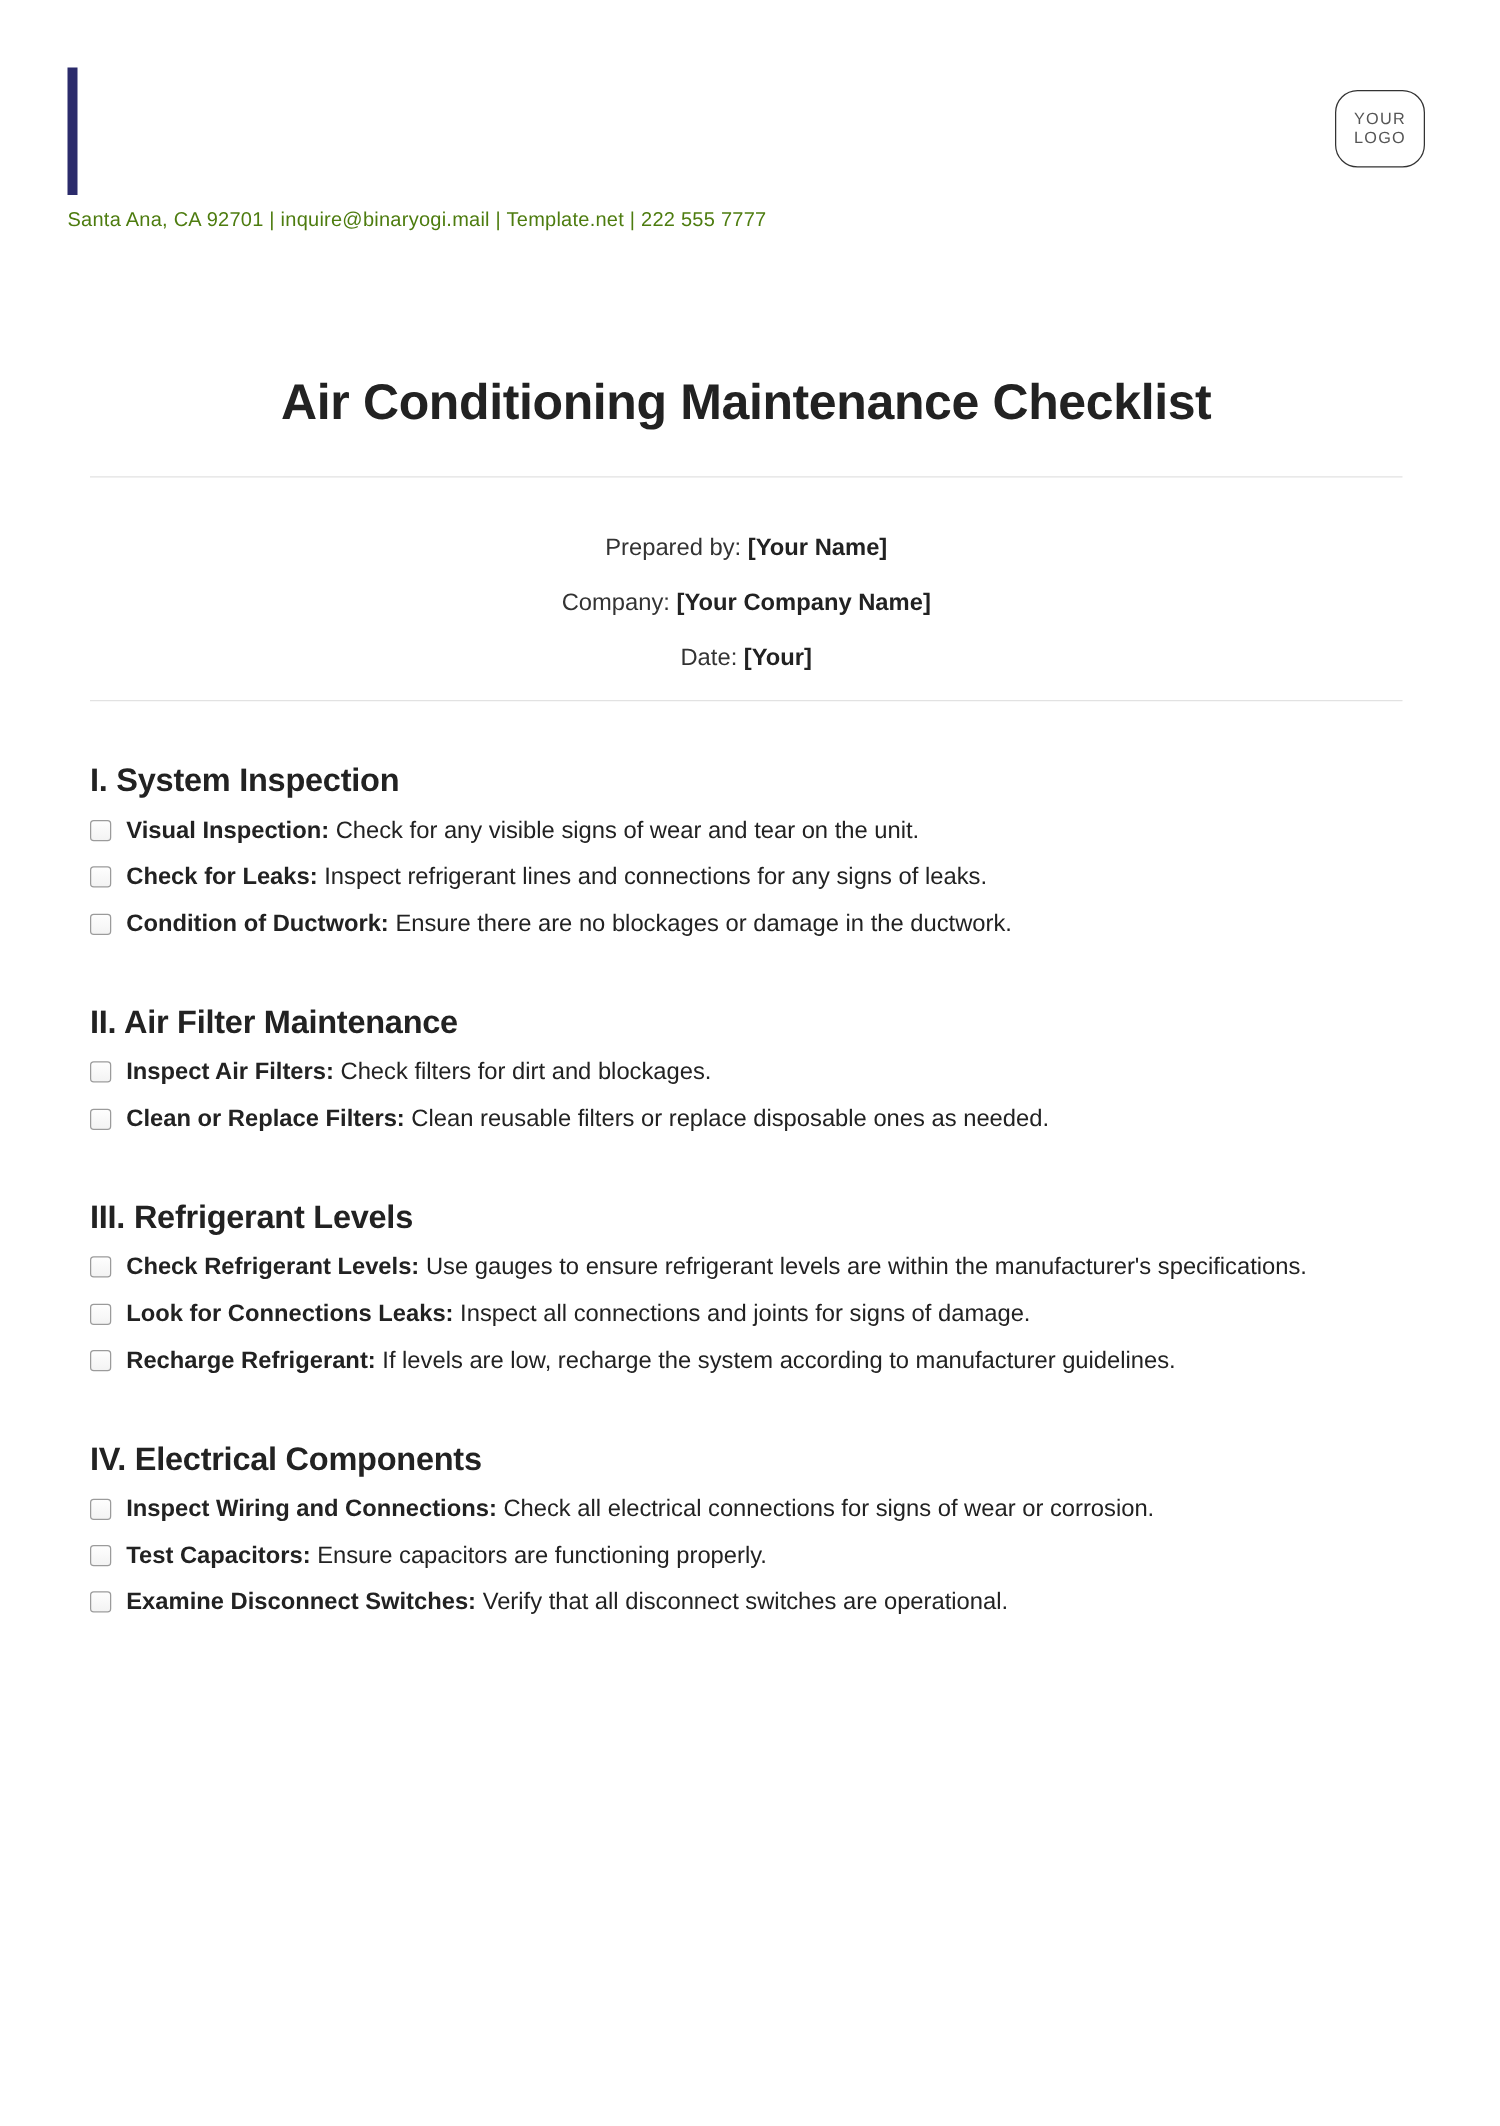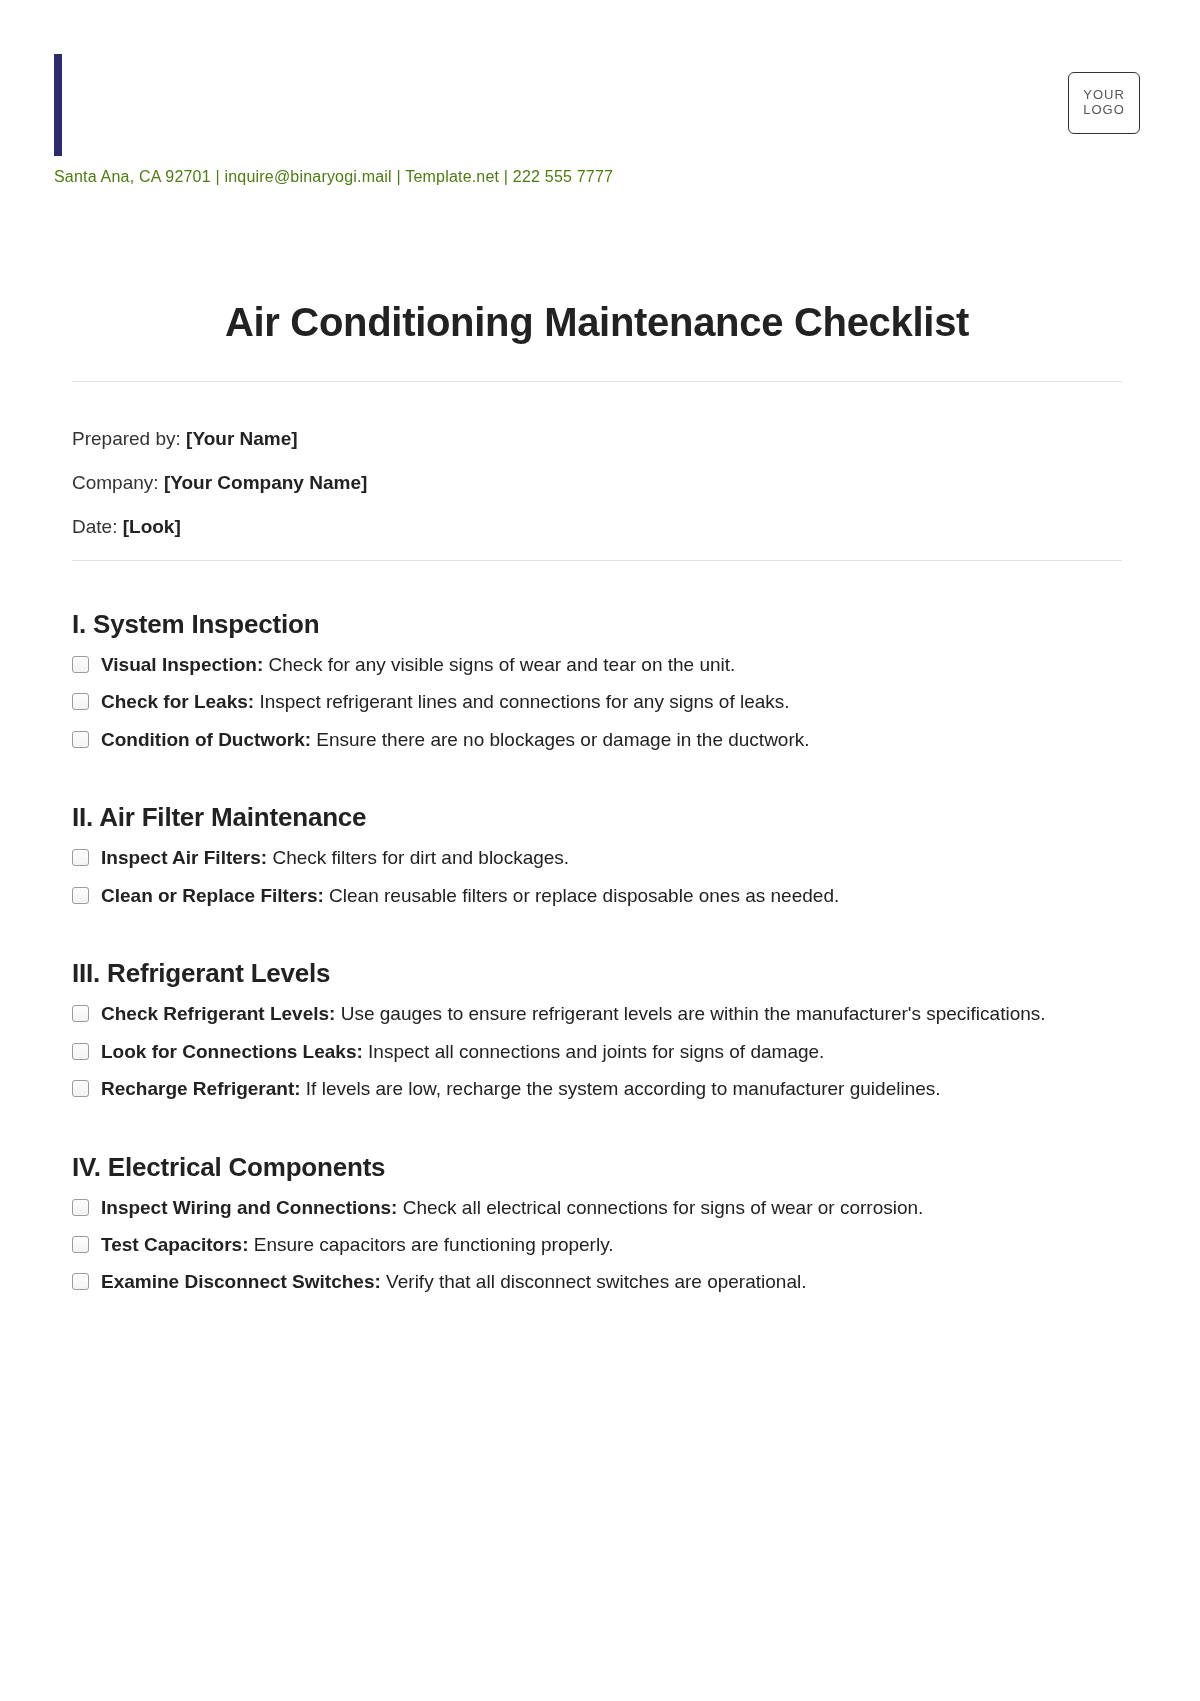--- a/index.html
+++ b/index.html
@@ -26,21 +26,21 @@
     height: 102px;
     background: #2b2b6b;
   }
   .logo-box {
     position: absolute;
     right: 0;
     top: 18px;
     width: 72px;
     height: 62px;
     border: 1.5px solid #333;
-    border-radius: 6px;
+    border-radius: 18px;
     display: flex;
     align-items: center;
     justify-content: center;
     text-align: center;
     font-size: 13px;
     line-height: 1.15;
     letter-spacing: 1px;
     color: #555;
   }
   .contact-line {
@@ -60,20 +60,21 @@
     border: none;
     border-top: 1px solid #e2e2e2;
     margin: 36px 18px 0 18px;
   }
   .meta {
     padding: 46px 18px 0 18px;
   }
   .meta-row {
     font-size: 19px;
     margin-bottom: 22px;
+    text-align: center;
   }
   .meta-row .label { color: #333; }
   .meta-row .ph { font-weight: 700; }
   hr.rule2 {
     border: none;
     border-top: 1px solid #e2e2e2;
     margin: 22px 18px 0 18px;
   }
   .sections {
     padding: 0 18px;
@@ -127,21 +128,21 @@
   <hr class="rule">
 
   <div class="meta">
     <div class="meta-row">
       <span class="label">Prepared by: </span><span class="ph">[Your Name]</span>
     </div>
     <div class="meta-row">
       <span class="label">Company: </span><span class="ph">[Your Company Name]</span>
     </div>
     <div class="meta-row">
-      <span class="label">Date: </span><span class="ph">[Look]</span>
+      <span class="label">Date: </span><span class="ph">[Your]</span>
     </div>
   </div>
 
   <hr class="rule2">
 
   <div class="sections" id="sections-root">
       <div class="section">
         <h2>I. System Inspection</h2>
         <div class="item">
           <div class="cb"></div>

